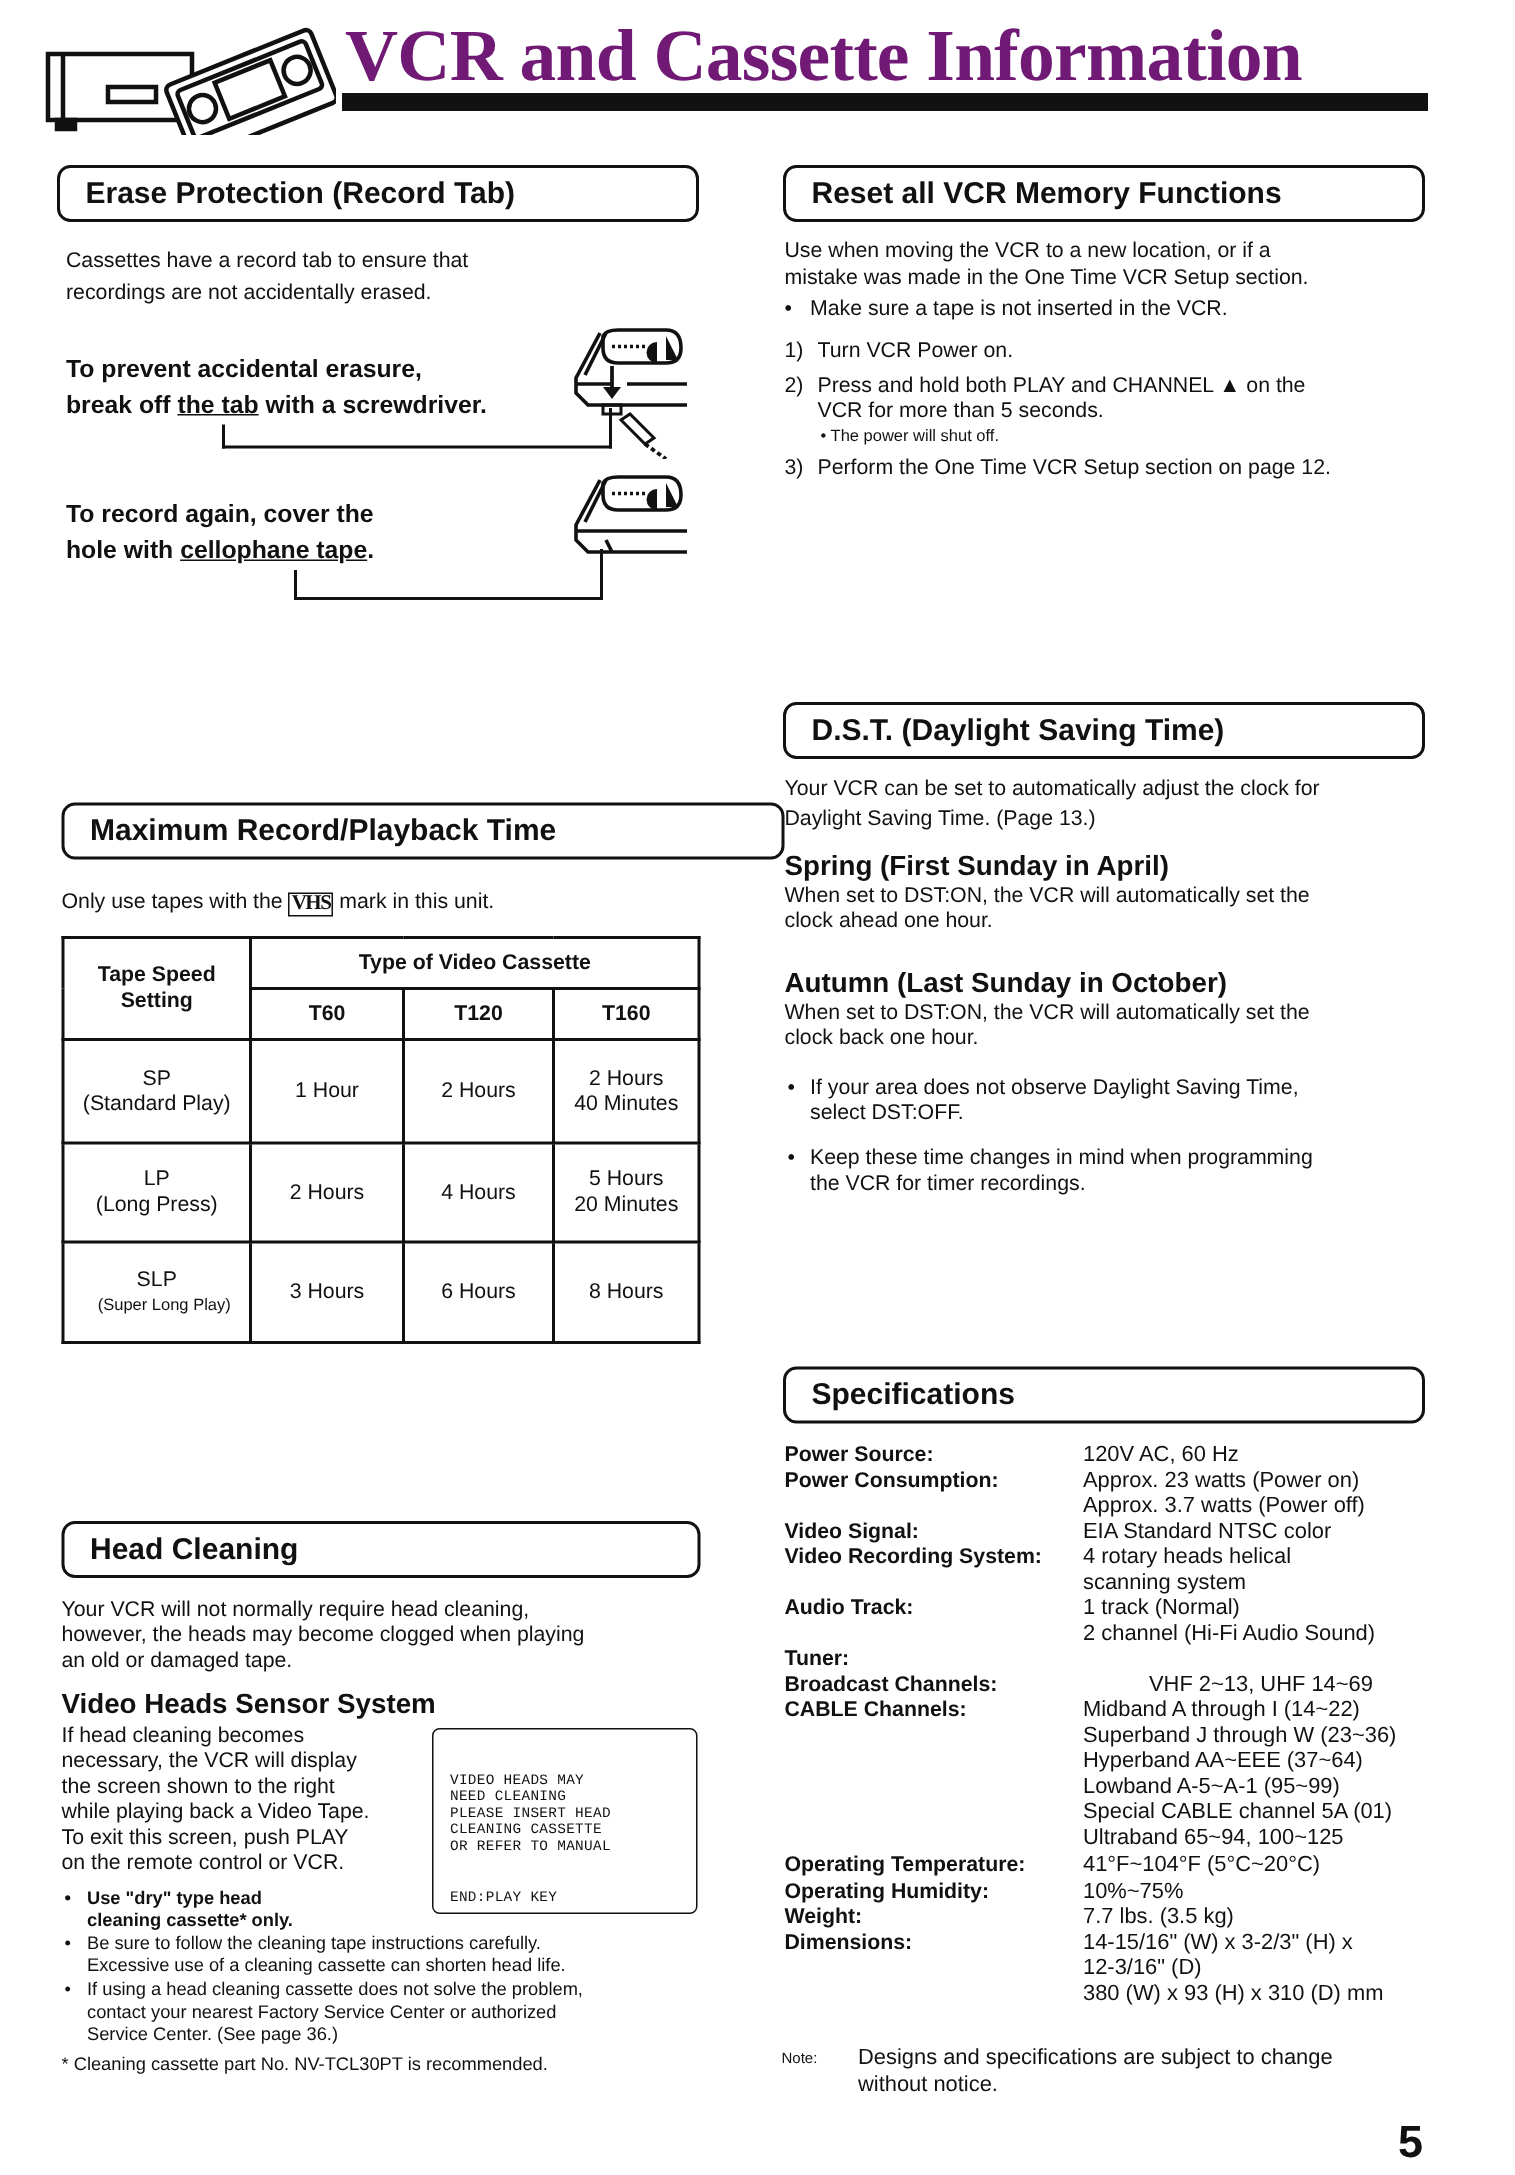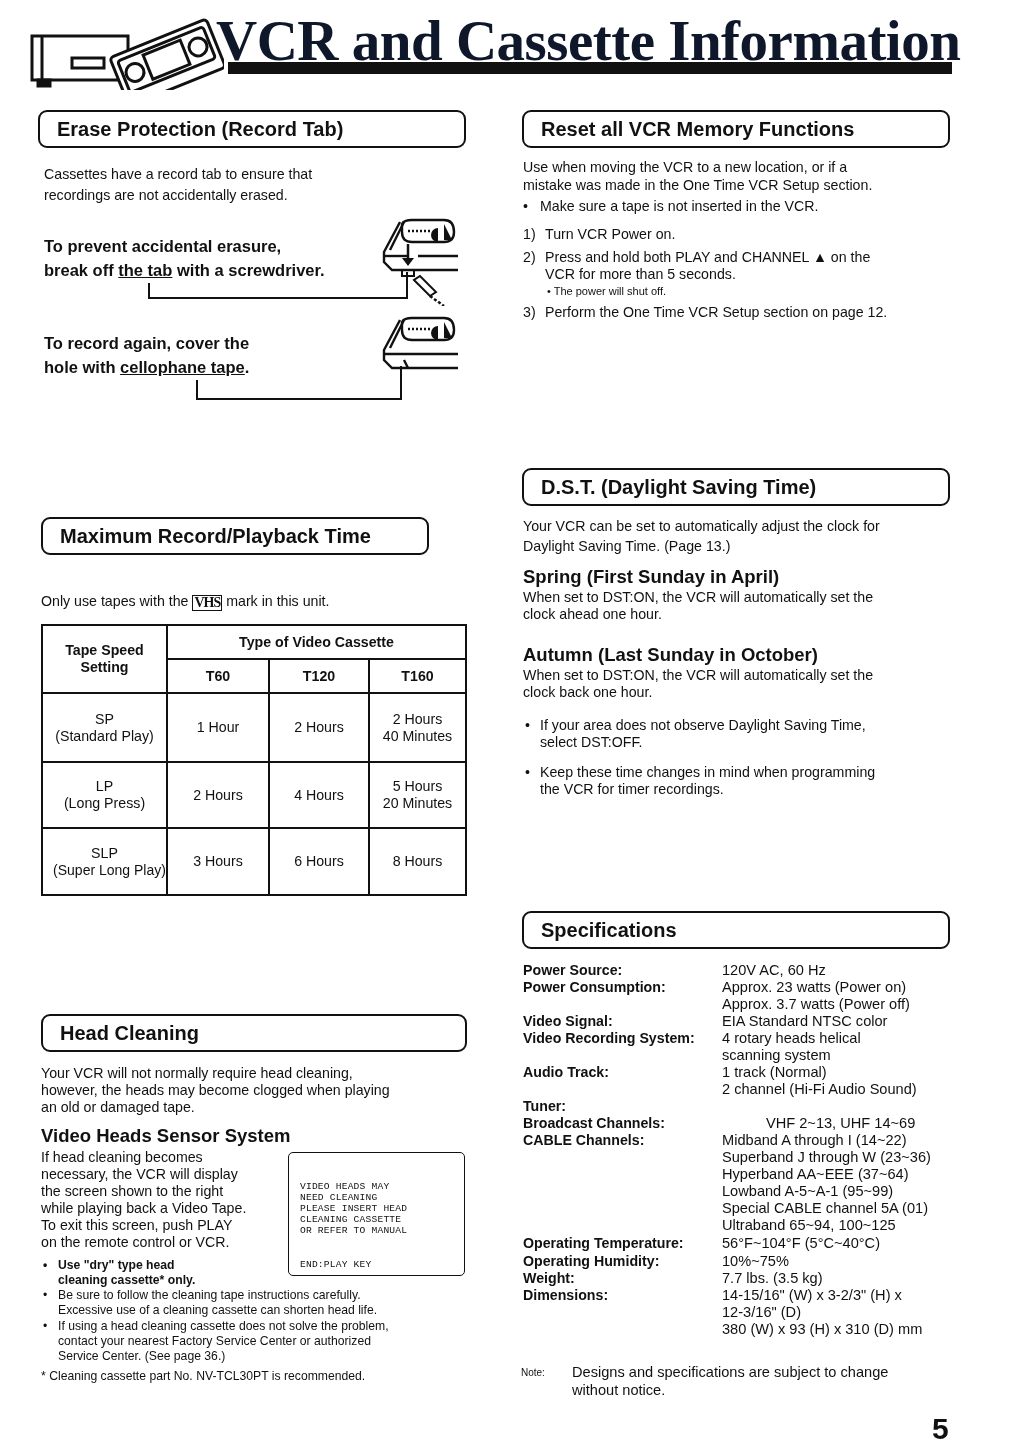--- a/index.html
+++ b/index.html
@@ -3,21 +3,21 @@
 <meta charset="utf-8">
 <style>
   * { box-sizing: border-box; margin: 0; padding: 0; }
   html, body { width: 1010px; height: 1450px; background: #ffffff; }
   body { position: relative; font-family: "Liberation Sans", sans-serif; color: #111; overflow: hidden; }
 
   .abs { position: absolute; }
 
   
   #title-icon { left: 28px; top: 14px; width: 196px; height: 76px; }
-  #page-title { left: 216px; top: 8px; font-family: "Liberation Serif", serif; font-weight: bold; font-size: 57px; letter-spacing: -0.5px; color: #0f172a; white-space: nowrap; }
+  #page-title { left: 230px; top: 8px; font-family: "Liberation Serif", serif; font-weight: bold; font-size: 49px; letter-spacing: -0.5px; color: #701a75; white-space: nowrap; }
   #title-rule { left: 228px; top: 62px; width: 724px; height: 12px; background: #111; }
 
   
   .sec-box { position: absolute; border: 2px solid #111; border-radius: 9px; height: 38px; }
   .sec-box span { position: absolute; left: 17px; top: 6px; font-weight: bold; font-size: 20px; white-space: nowrap; }
 
   .txt { position: absolute; font-size: 14.2px; line-height: 17px; white-space: nowrap; }
   .bold { font-weight: bold; }
   .sub-head { position: absolute; font-weight: bold; font-size: 18.5px; white-space: nowrap; }
   .big-bold { position: absolute; font-weight: bold; font-size: 16.5px; line-height: 24px; white-space: nowrap; }
@@ -151,21 +151,21 @@
 <div class="txt" style="left:523px; top:667px;">When set to DST:ON, the VCR will automatically set the</div>
 <div class="txt" style="left:523px; top:684px;">clock back one hour.</div>
 
 <div class="txt" style="left:525px; top:717px;">•</div>
 <div class="txt" style="left:540px; top:717px;">If your area does not observe Daylight Saving Time,</div>
 <div class="txt" style="left:540px; top:734px;">select DST:OFF.</div>
 <div class="txt" style="left:525px; top:764px;">•</div>
 <div class="txt" style="left:540px; top:764px;">Keep these time changes in mind when programming</div>
 <div class="txt" style="left:540px; top:781px;">the VCR for timer recordings.</div>
 
-<div class="sec-box" style="left:41px; top:517px; width:388px;">
+<div class="sec-box" style="left:41px; top:535px; width:482px;">
   <span>Maximum Record/Playback Time</span>
 </div>
 <div class="txt" style="left:41px; top:593px;">
   <span>Only use tapes with the</span>
   <span style="display:inline-block; border:1.5px solid #111; font-family:'Liberation Serif', serif; font-weight:bold; font-size:14px; line-height:14px; padding:0 1px; letter-spacing:-1px; vertical-align:-1px;">VHS</span>
   <span>mark in this unit.</span>
 </div>
 
 <table id="record-table">
   <tbody>
@@ -201,21 +201,21 @@
     <td>2 Hours</td>
     <td>4 Hours</td>
     <td>
           <div>5 Hours</div>
           <div>20 Minutes</div>
         </td>
   </tr>
   <tr style="height:67px;">
     <td>
           <div>SLP</div>
-          <div style="font-size:14px;padding-left:10px;">(Super Long Play)</div>
+          <div style="font-size:11px;padding-left:10px;">(Super Long Play)</div>
         </td>
     <td>3 Hours</td>
     <td>6 Hours</td>
     <td>8 Hours</td>
   </tr>
 </tbody>
   </table>
 
 <div class="sec-box" style="left:41px; top:1014px; width:426px;">
   <span>Head Cleaning</span>
@@ -283,21 +283,21 @@
 
 <div class="spec-label" style="top:1132px;">CABLE Channels:</div>
 <div class="spec-val" style="top:1132px;">Midband A through I (14~22)</div>
 <div class="spec-val" style="top:1149px;">Superband J through W (23~36)</div>
 <div class="spec-val" style="top:1166px;">Hyperband AA~EEE (37~64)</div>
 <div class="spec-val" style="top:1183px;">Lowband A-5~A-1 (95~99)</div>
 <div class="spec-val" style="top:1200px;">Special CABLE channel 5A (01)</div>
 <div class="spec-val" style="top:1217px;">Ultraband 65~94, 100~125</div>
 
 <div class="spec-label" style="top:1235px;">Operating Temperature:</div>
-<div class="spec-val" style="top:1235px;">56°F~104°F (5°C~40°C)</div>
+<div class="spec-val" style="top:1235px;">41°F~104°F (5°C~20°C)</div>
 
 <div class="spec-label" style="top:1253px;">Operating Humidity:</div>
 <div class="spec-val" style="top:1253px;">10%~75%</div>
 
 <div class="spec-label" style="top:1270px;text-align:right;">Weight:</div>
 <div class="spec-val" style="top:1270px;">7.7 lbs. (3.5 kg)</div>
 
 <div class="spec-label" style="top:1287px;">Dimensions:</div>
 <div class="spec-val" style="top:1287px;">14-15/16" (W) x 3-2/3" (H) x</div>
 <div class="spec-val" style="top:1304px;">12-3/16" (D)</div>

